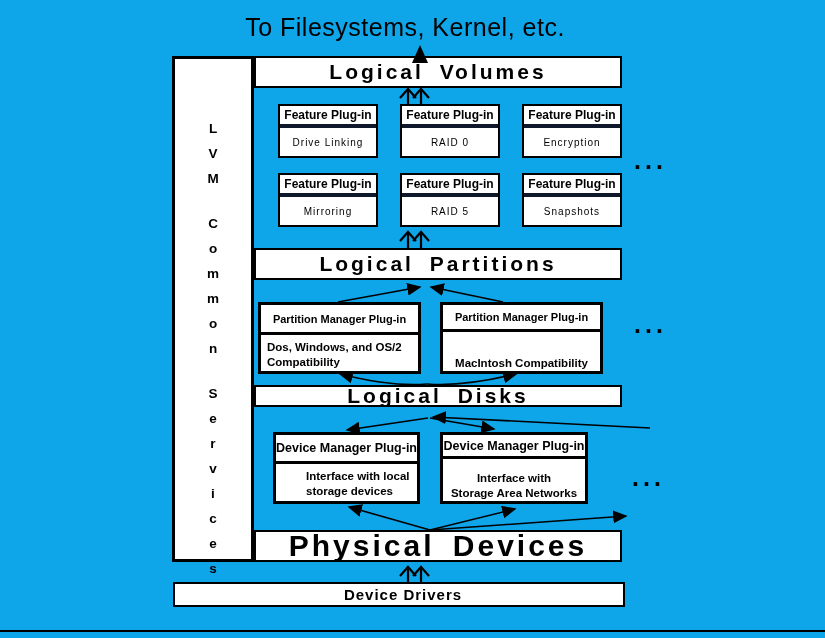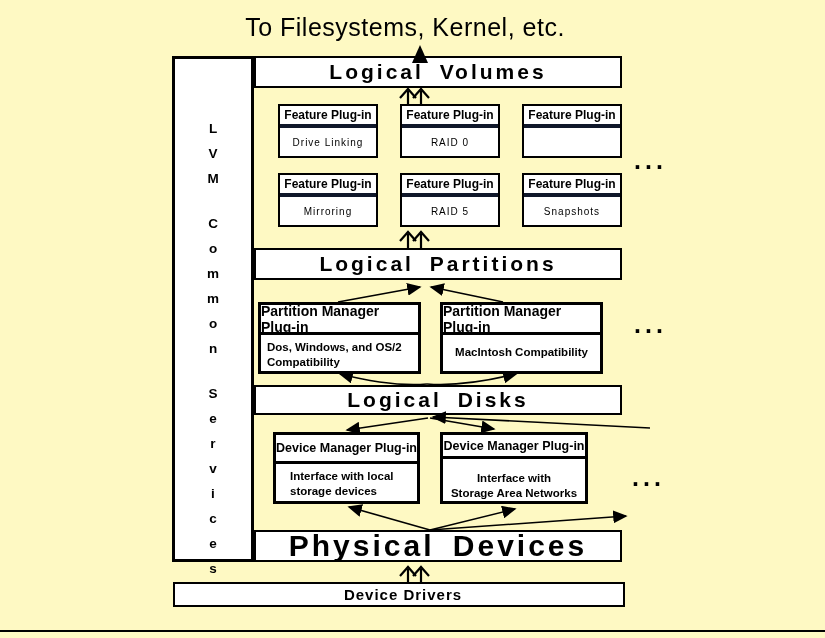--- a/index.html
+++ b/index.html
@@ -1,27 +1,27 @@
 <!DOCTYPE html>
 <html><head>
 <meta charset="utf-8">
 <style>
   html,body{margin:0;padding:0;background:#fff;}
-  .canvas{position:relative;width:825px;height:638px;background:#fef9c3;
+  .canvas{position:relative;width:825px;height:638px;background:#0ea5e9;
           font-family:"Liberation Sans",sans-serif;color:#000;overflow:hidden;}
   .abs{position:absolute;box-sizing:border-box;}
   .box{border:2px solid #000;background:#fff;}
   .thickbox{border:3px solid #000;background:#fff;}
   .layer{display:flex;align-items:center;justify-content:center;
          font-weight:bold;font-size:21px;letter-spacing:3px;word-spacing:7px;}
   .plughead{display:flex;align-items:center;justify-content:center;
             font-weight:bold;border-bottom:4px solid #0f172a;}
   .plughead3{border-bottom:3px solid #000;}
   .fhead{font-size:12px;height:18px;}
-  .phead{font-size:14px;height:27px;}
+  .phead{font-size:11px;height:27px;}
   .dhead{font-size:12.5px;height:26px;}
   .fbody{display:flex;align-items:center;justify-content:center;
          font-size:10px;letter-spacing:1px;flex:1;}
   .pbody{font-weight:bold;font-size:11.5px;line-height:15px;}
   .col{display:flex;flex-direction:column;}
   .title{font-size:25px;letter-spacing:0.5px;text-align:center;}
   .vword{writing-mode:vertical-rl;text-orientation:upright;
          font-weight:bold;font-size:13.5px;letter-spacing:10px;line-height:13px;}
   .sidebar-inner{display:flex;flex-direction:column;align-items:center;
                  padding-top:62px;gap:20px;height:100%;}
@@ -40,35 +40,36 @@
   <div class="abs thickbox" style="left:172px;top:56px;width:82px;height:506px;">
     <div class="sidebar-inner">
       <div class="vword">LVM</div>
       <div class="vword">Common</div>
       <div class="vword">Services</div>
     </div>
   </div>
 
   <div class="abs box layer" style="left:254px;top:56px;width:368px;height:32px;">Logical Volumes</div>
   <div class="abs box layer" style="left:254px;top:248px;width:368px;height:32px;">Logical Partitions</div>
-  <div class="abs box layer" style="left:254px;top:385px;width:368px;height:30px;">Logical Disks</div>
+  <div class="abs box layer" style="left:254px;top:385px;width:368px;height:22px;">Logical Disks</div>
   <div class="abs box layer" style="left:254px;top:530px;width:368px;height:32px;font-size:30px;">Physical Devices</div>
 
   <div class="abs box ddtext" style="left:173px;top:582px;width:452px;height:25px;">Device Drivers</div>
 
   <div class="abs box col" style="left:278px;top:104px;width:100px;height:54px;">
     <div class="plughead fhead">Feature Plug-in</div>
     <div class="fbody">Drive Linking</div>
   </div>
   <div class="abs box col" style="left:400px;top:104px;width:100px;height:54px;">
     <div class="plughead fhead">Feature Plug-in</div>
     <div class="fbody">RAID 0</div>
   </div>
   <div class="abs box col" style="left:522px;top:104px;width:100px;height:54px;">
     <div class="plughead fhead">Feature Plug-in</div>
+    <div class="fbody">Encryption</div>
   </div>
 
   <div class="abs box col" style="left:278px;top:173px;width:100px;height:54px;">
     <div class="plughead fhead">Feature Plug-in</div>
     <div class="fbody">Mirroring</div>
   </div>
   <div class="abs box col" style="left:400px;top:173px;width:100px;height:54px;">
     <div class="plughead fhead">Feature Plug-in</div>
     <div class="fbody">RAID 5</div>
   </div>
@@ -79,26 +80,26 @@
 
   <div class="abs thickbox col" style="left:258px;top:302px;width:163px;height:72px;">
     <div class="plughead plughead3 phead">Partition Manager Plug-in</div>
     <div class="pbody" style="padding:5px 8px 0 6px;">
       <div>Dos, Windows, and OS/2</div>
       <div>Compatibility</div>
     </div>
   </div>
   <div class="abs thickbox col" style="left:440px;top:302px;width:163px;height:72px;">
     <div class="plughead plughead3 phead">Partition Manager Plug-in</div>
-    <div class="pbody" style="padding-top:10px;text-align:center;">MacIntosh Compatibility</div>
+    <div class="pbody" style="padding-top:24px;text-align:center;">MacIntosh Compatibility</div>
   </div>
 
   <div class="abs thickbox col" style="left:273px;top:432px;width:147px;height:72px;">
     <div class="plughead plughead3 dhead">Device Manager Plug-in</div>
-    <div class="pbody" style="padding:5px 0 0 14px;">
+    <div class="pbody" style="padding:5px 0 0 30px;">
       <div>Interface with local</div>
       <div>storage devices</div>
     </div>
   </div>
   <div class="abs thickbox col" style="left:440px;top:432px;width:148px;height:72px;">
     <div class="plughead plughead3 dhead">Device Manager Plug-in</div>
     <div class="pbody" style="padding-top:12px;text-align:center;">
       <div>Interface with</div>
       <div>Storage Area Networks</div>
     </div>

